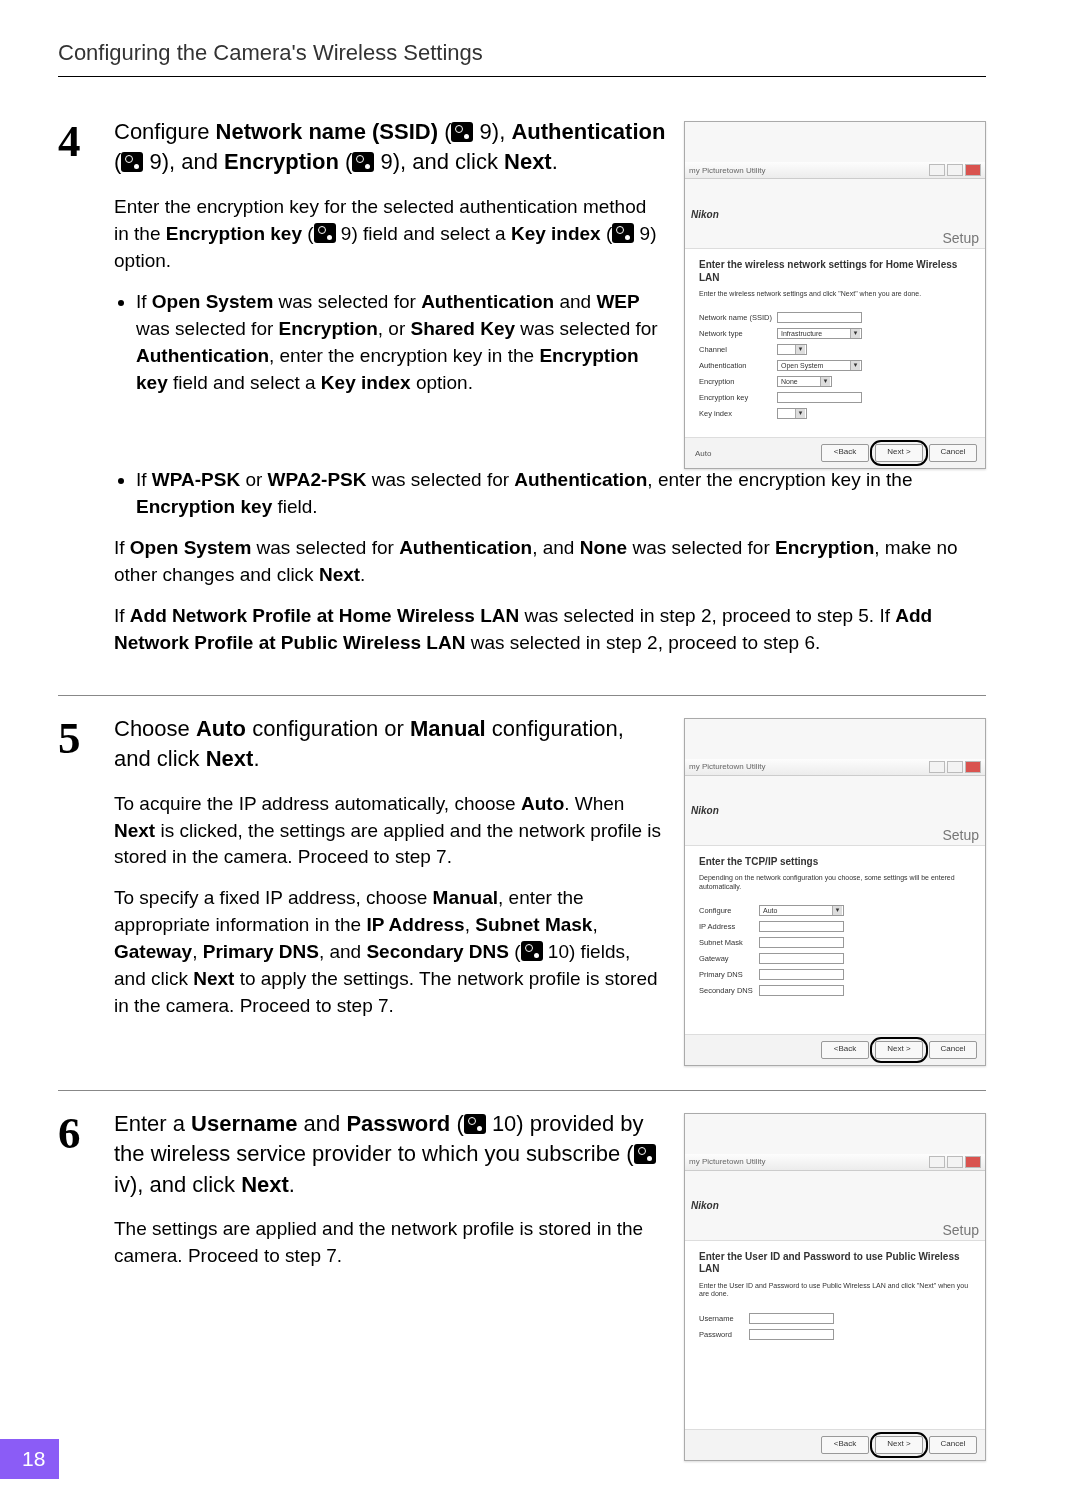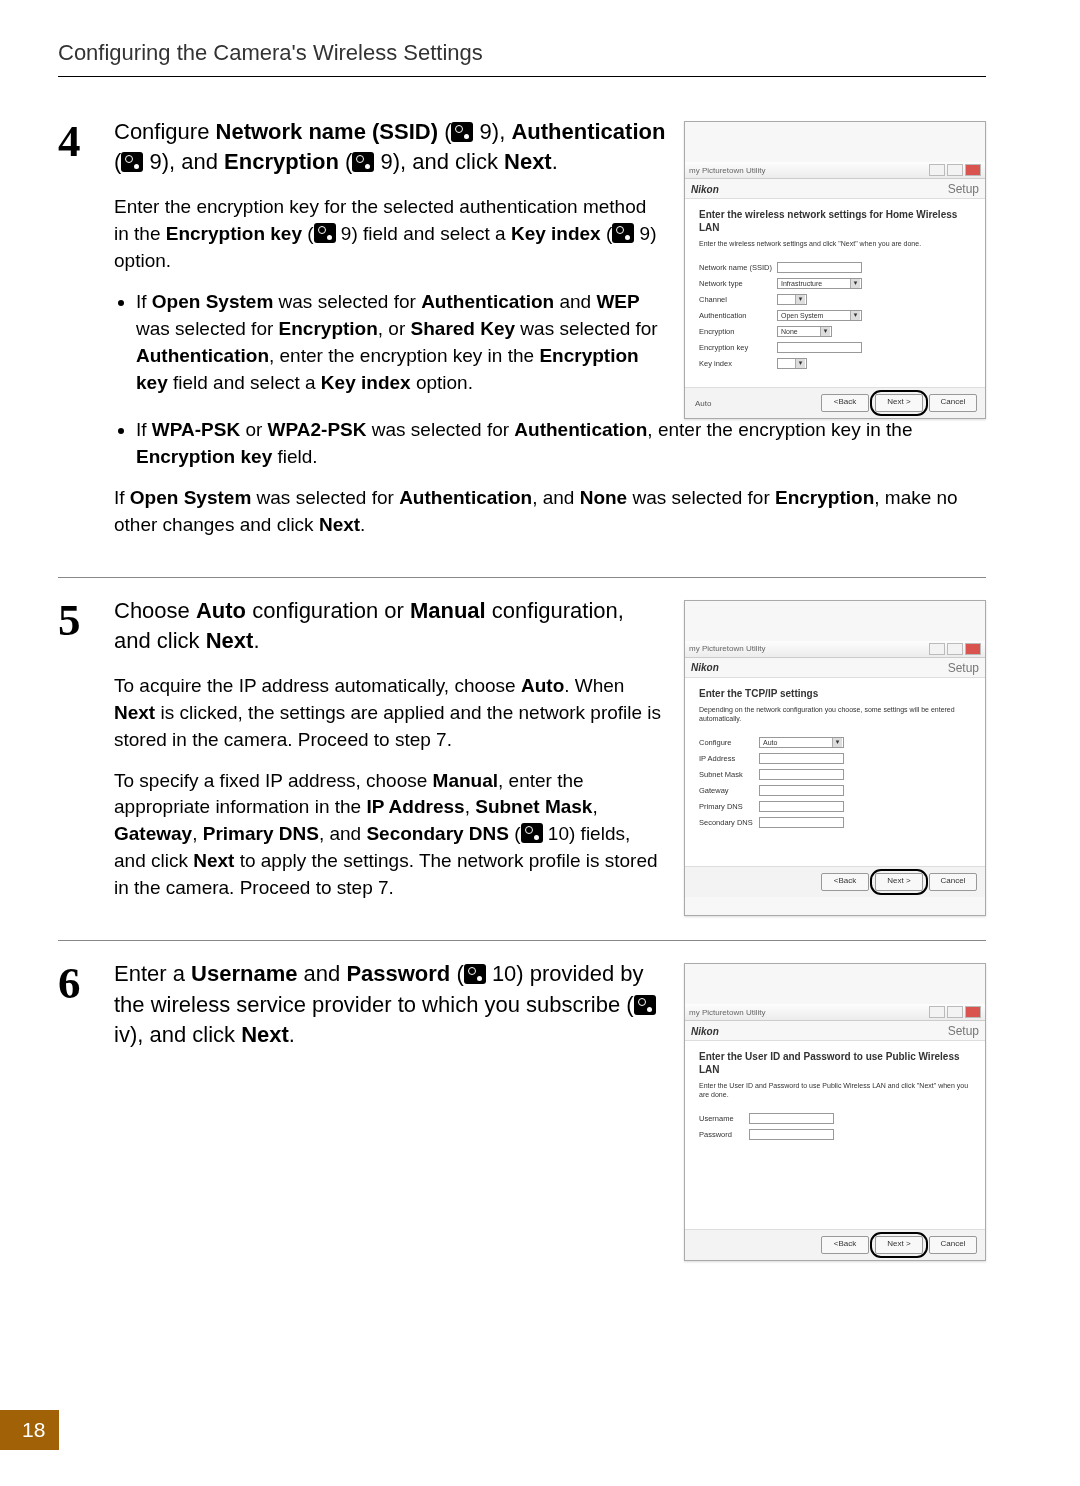--- a/index.html
+++ b/index.html
@@ -83,21 +83,21 @@
   }
   .dlg-titlebar .tt { flex: 1; color: #666; }
   .wbtn { width: 14px; height: 10px; border: 1px solid #bbb; margin-left: 2px; background: #f3f3f3; }
   .wbtn.close { background: #d9534f; }
   .dlg-brand {
     display: flex; justify-content: space-between; align-items: center;
     padding: 3px 6px 2px 6px;
     border-bottom: 1px solid #ddd;
   }
   .brand { font-weight: 700; font-style: italic; font-size: 10px; }
-  .setup { font-size: 12px; color: #777; }
+  .setup { font-size: 14px; color: #777; margin-top: 48px; }
   .dlg-body { background: #fff; padding: 10px 12px 8px 14px; min-height: 170px; position: relative; }
   .dlg-body .title { font-weight: 700; font-size: 10px; margin-bottom: 6px; line-height: 1.25; }
   .dlg-body .note  { font-size: 7px; margin-bottom: 14px; line-height: 1.2; }
   .frow { display: flex; align-items: center; margin-bottom: 5px; }
   .frow .lab { width: 78px; font-size: 7.5px; }
   .frow .fld { width: 85px; height: 11px; border: 1px solid #999; background: #fff; box-sizing: border-box; }
   .frow .sel { width: 85px; height: 11px; border: 1px solid #999; background: #fff; display:flex; align-items:center; justify-content:space-between; padding:0 1px 0 3px; box-sizing:border-box; font-size:7px; }
   .frow .sel .arr { width:9px; height:9px; background:#ddd; border-left:1px solid #aaa; text-align:center; line-height:8px; font-size:7px; }
   .frow .mini { width: 30px; height: 11px; }
   .dlg-btnbar {
@@ -114,21 +114,21 @@
   .dbtn.ring::after {
     content: ""; position: absolute; inset: -5px -6px;
     border: 2px solid #000; border-radius: 11px;
   }
 
   .pagefoot {
     position: absolute; left: 0; bottom: 36px;
     display: flex; align-items: center;
   }
   .foot-tab {
-    background: #a16207; color: #fff;
+    background: #8b5cf6; color: #fff;
     font-size: 21px; padding: 8px 14px 8px 22px;
   }
 </style>
 </head>
 <body>
 
 <div class="page">
 
   <div class="header">Configuring the Camera's Wireless Settings</div>
   <hr class="thin">
@@ -220,20 +220,23 @@
 
       <div class="step-text" style="margin-top:-2px">
         <ul>
           <li>
             <span>If </span><span class="bold">WPA-PSK</span><span> or </span><span class="bold">WPA2-PSK</span><span> was selected for </span><span class="bold">Authentication</span><span>, enter the encryption key in the </span><span class="bold">Encryption key</span><span> field.</span>
           </li>
         </ul>
         <p>
           <span>If </span><span class="bold">Open System</span><span> was selected for </span><span class="bold">Authentication</span><span>, and </span><span class="bold">None</span><span> was selected for </span><span class="bold">Encryption</span><span>, make no other changes and click </span><span class="bold">Next</span><span>.</span>
         </p>
+        <p>
+          <span>If </span><span class="bold">Add Network Profile at Home Wireless LAN</span><span> was selected in step 2, proceed to step 5. If </span><span class="bold">Add Network Profile at Public Wireless LAN</span><span> was selected in step 2, proceed to step 6.</span>
+        </p>
       </div>
     </div>
   </div>
 
   <hr class="mid">
 
   <div class="step">
     <div class="step-num">5</div>
     <div class="step-body">
       <div class="step-cols">
@@ -305,20 +308,21 @@
   <hr class="mid">
 
   <div class="step">
     <div class="step-num">6</div>
     <div class="step-body">
       <div class="step-cols">
         <div class="step-text">
           <p class="headline">
             <span>Enter a </span><span class="bold">Username</span><span> and </span><span class="bold">Password</span><span> (</span><span class="ref-icon"></span><span> 10) provided by the wireless service provider to which you subscribe (</span><span class="ref-icon"></span><span> iv), and click </span><span class="bold">Next</span><span>.</span>
           </p>
+          <p>The settings are applied and the network profile is stored in the camera. Proceed to step 7.</p>
         </div>
 
         <div class="dlg">
           <div class="dlg-titlebar">
             <span class="tt">my Picturetown Utility</span>
             <span class="wbtn"></span>
             <span class="wbtn"></span>
             <span class="wbtn close"></span>
           </div>
           <div class="dlg-brand">

